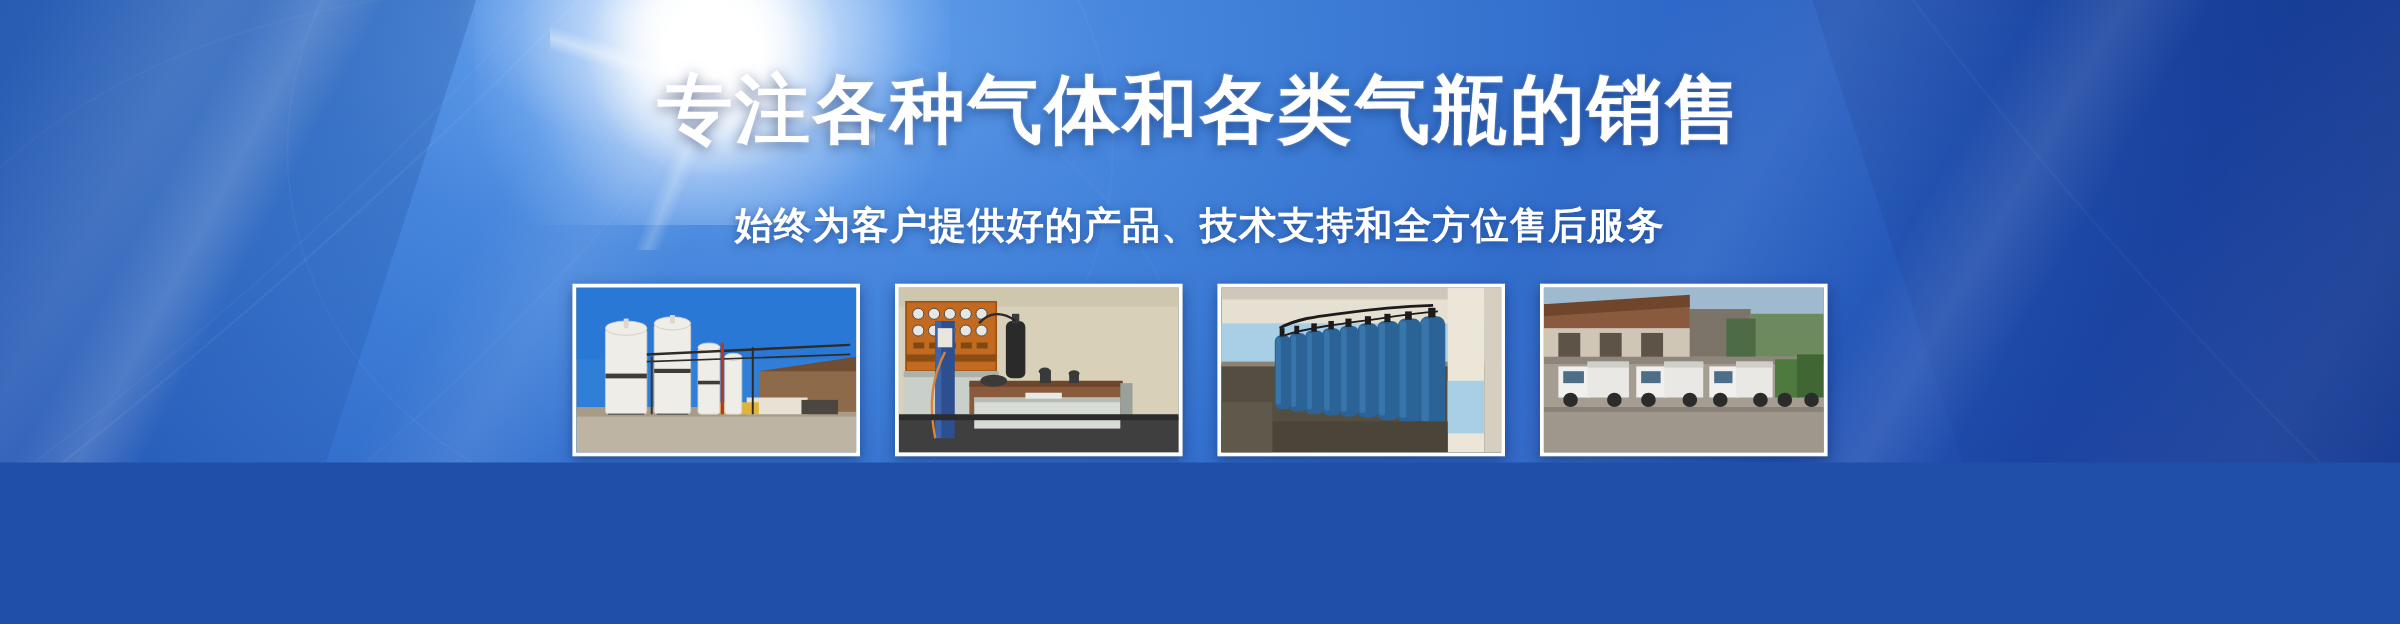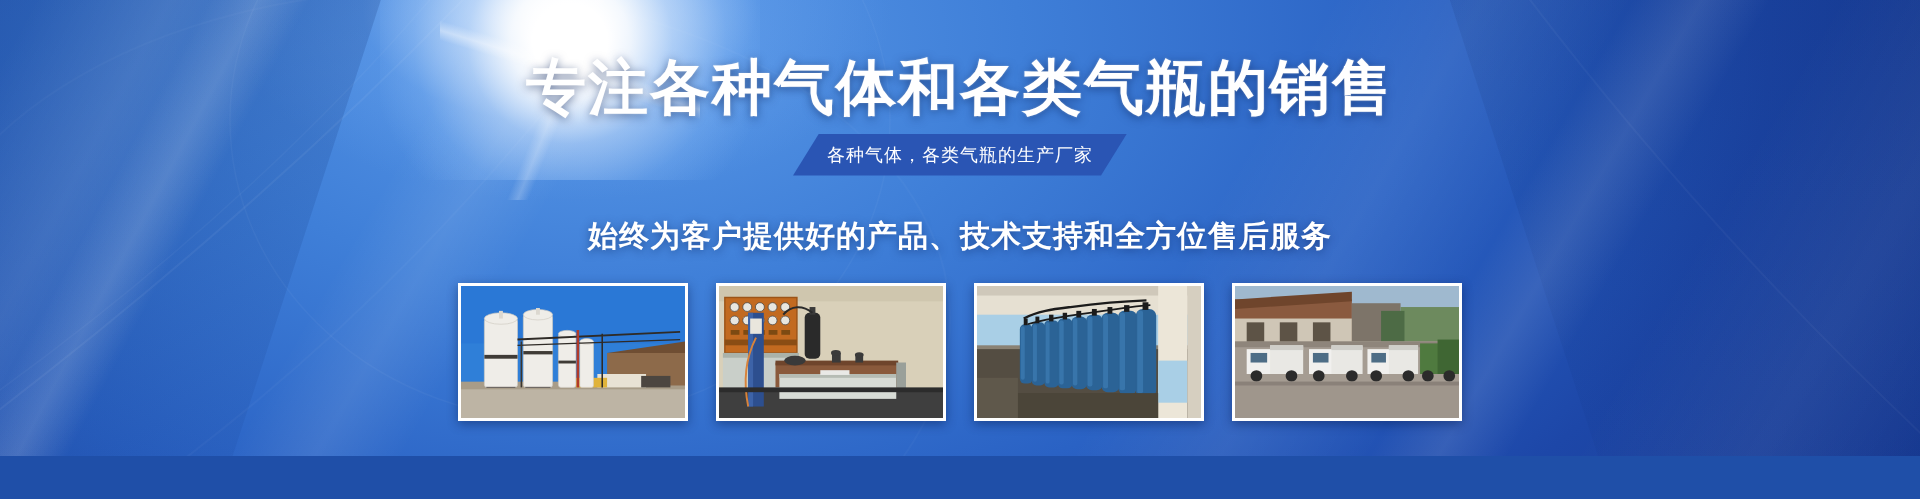--- a/index.html
+++ b/index.html
@@ -5,21 +5,21 @@
   * { margin:0; padding:0; box-sizing:border-box; }
   html,body { width:1920px; height:499px; overflow:hidden; }
   body {
     font-family:"Liberation Sans","DejaVu Sans",sans-serif;
     background:#1f4fa8;
   }
 
   
   .hero {
     position:relative;
-    width:1920px; height:456px;
+    width:1920px; height:370px;
     overflow:hidden;
     background:
       radial-gradient(ellipse 520px 300px at 560px 10px, rgba(255,255,255,0.95) 0%, rgba(210,230,255,0.55) 16%, rgba(120,175,245,0.22) 38%, rgba(60,130,225,0.0) 64%),
       radial-gradient(ellipse 1500px 900px at 600px 40px, #5b9ae8 0%, #3f7fd8 28%, #2a62c4 55%, #1d47a8 78%, #173a95 100%);
   }
 
   
   .streak { position:absolute; pointer-events:none; }
   .s1 { left:-120px; top:-180px; width:240px; height:1000px;
         background:linear-gradient(90deg, rgba(255,255,255,0) 0%, rgba(255,255,255,0.10) 50%, rgba(255,255,255,0) 100%);
@@ -141,23 +141,20 @@
   <div class="streak s5"></div>
   <div class="streak s6"></div>
 
   <div class="flare"></div>
   <div class="flare-ray"></div>
 
   <div class="content">
 
     <div class="headline">专注各种气体和各类气瓶的销售</div>
 
-    <div class="ribbon-wrap">
-      <div class="ribbon">各种气体，各类气瓶的生产厂家</div>
-    </div>
 
     <div class="subline">始终为客户提供好的产品、技术支持和全方位售后服务</div>
 
     <div class="gallery">
 
       <div class="photo">
         <svg viewBox="0 0 230 138" preserveAspectRatio="none">
           <rect x="0" y="0" width="230" height="138" fill="#2f7fd8"></rect>
           <rect x="0" y="0" width="230" height="60" fill="#2a78d6"></rect>
           <rect x="0" y="104" width="230" height="34" fill="#bdb4a4"></rect>

